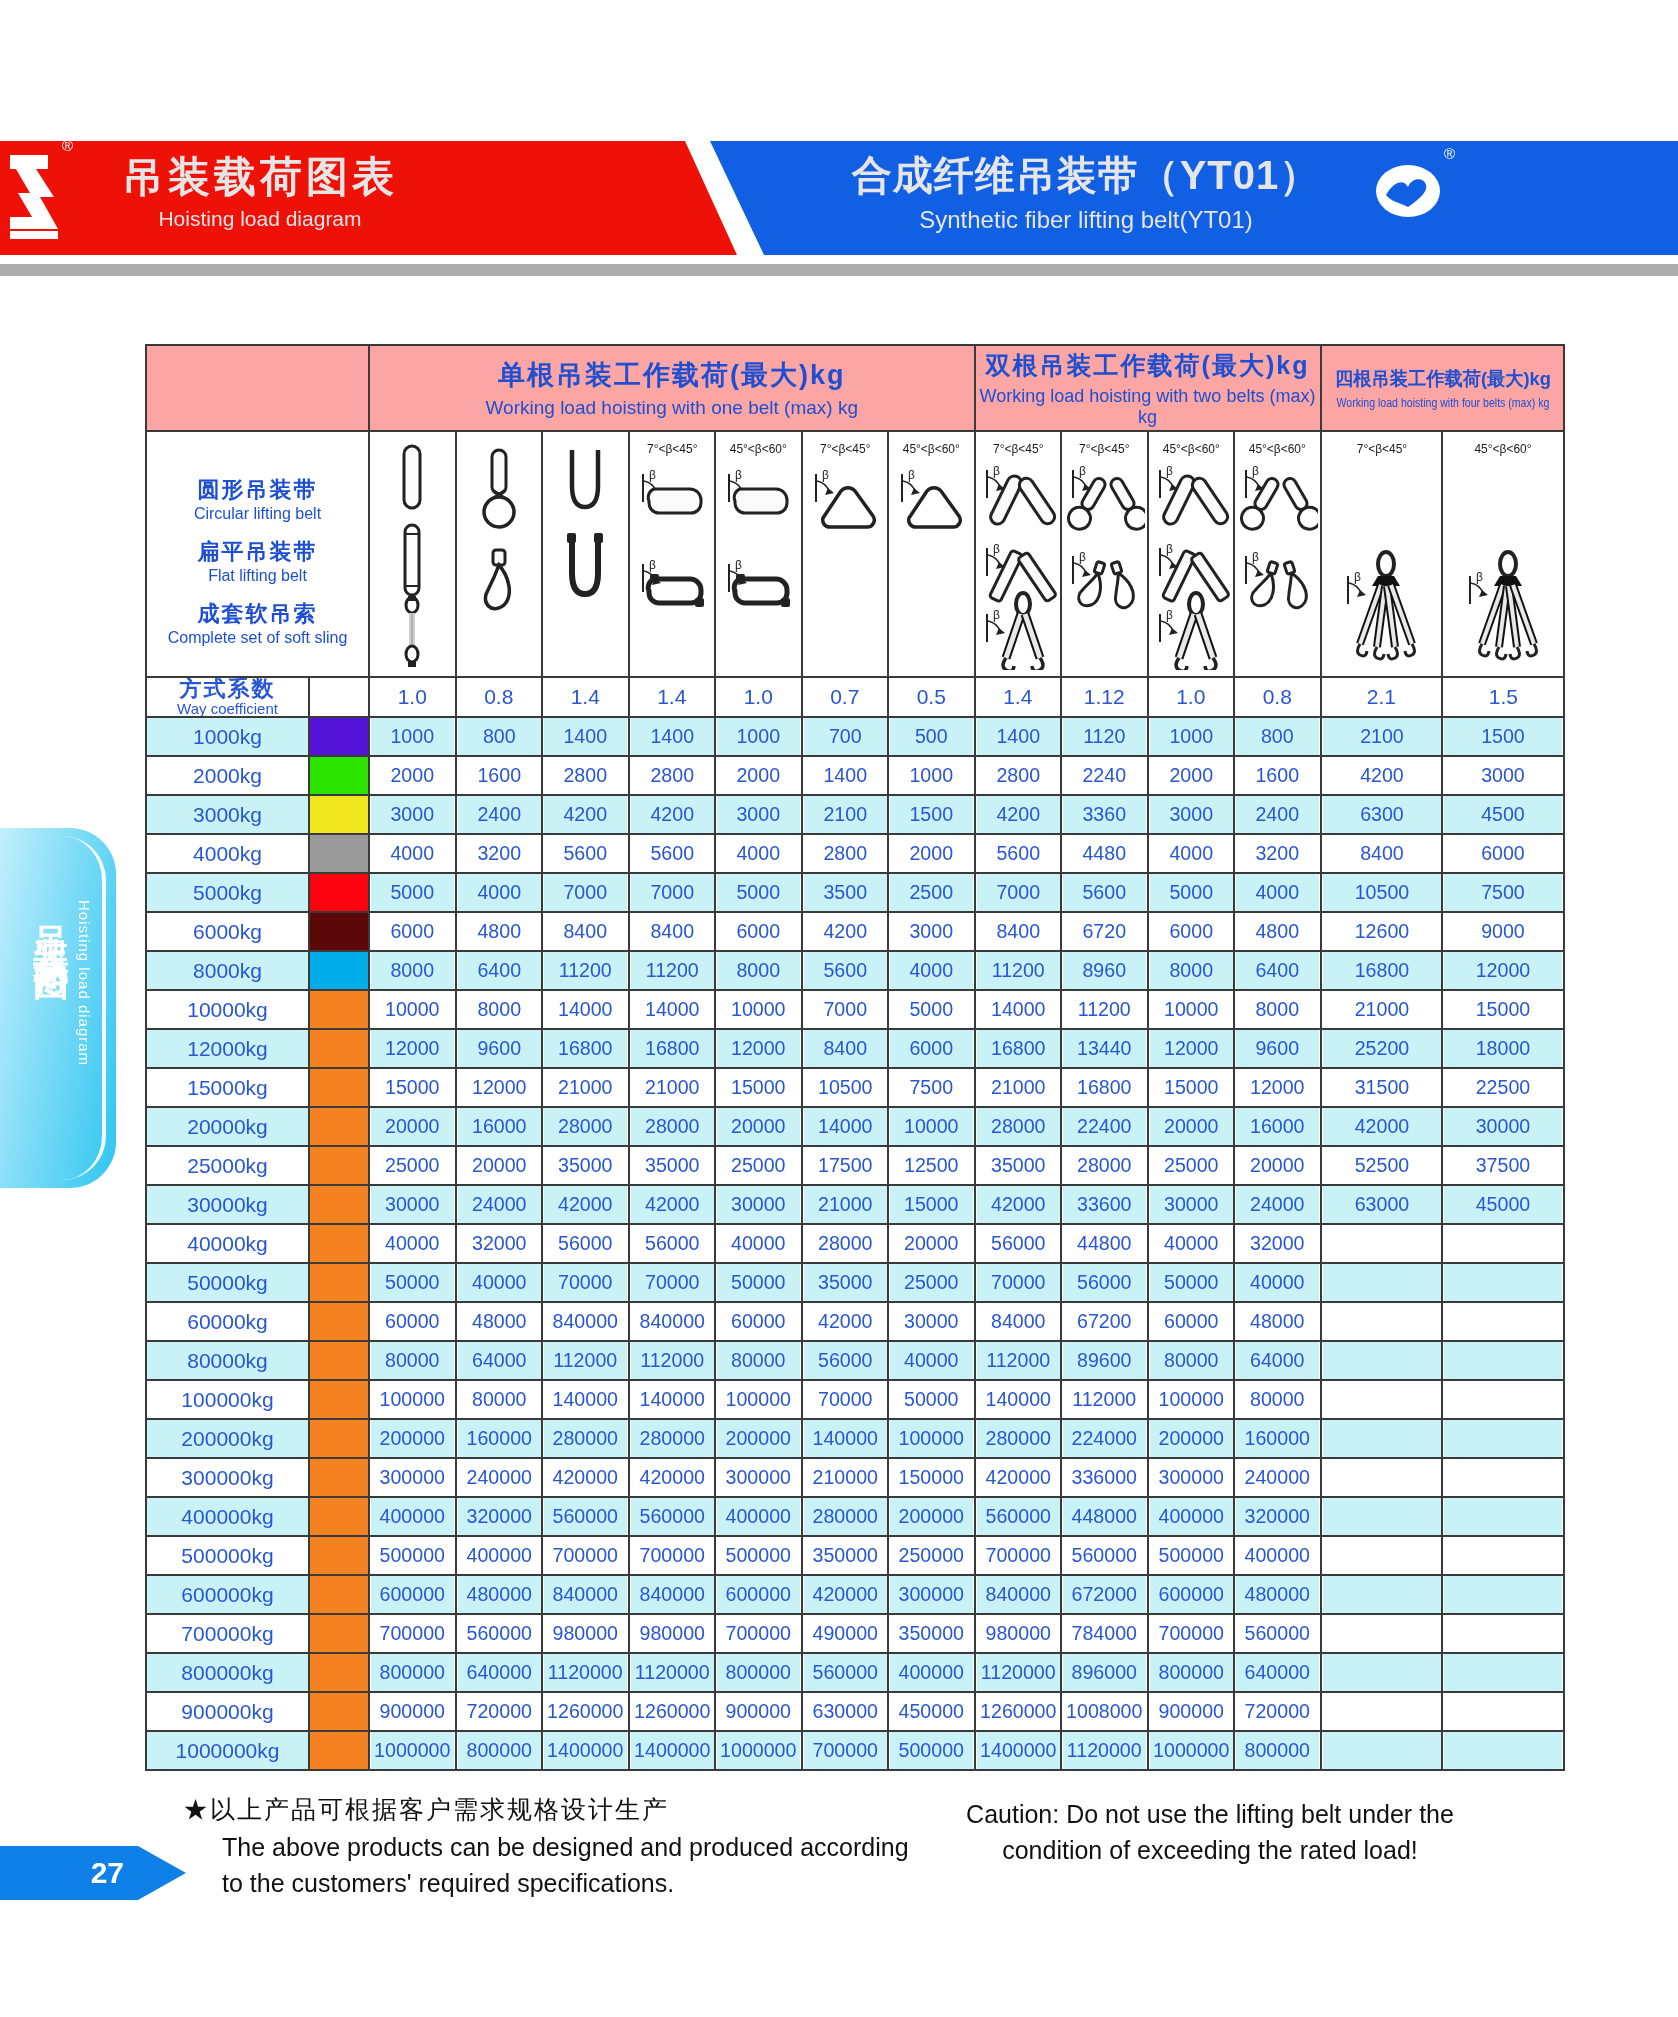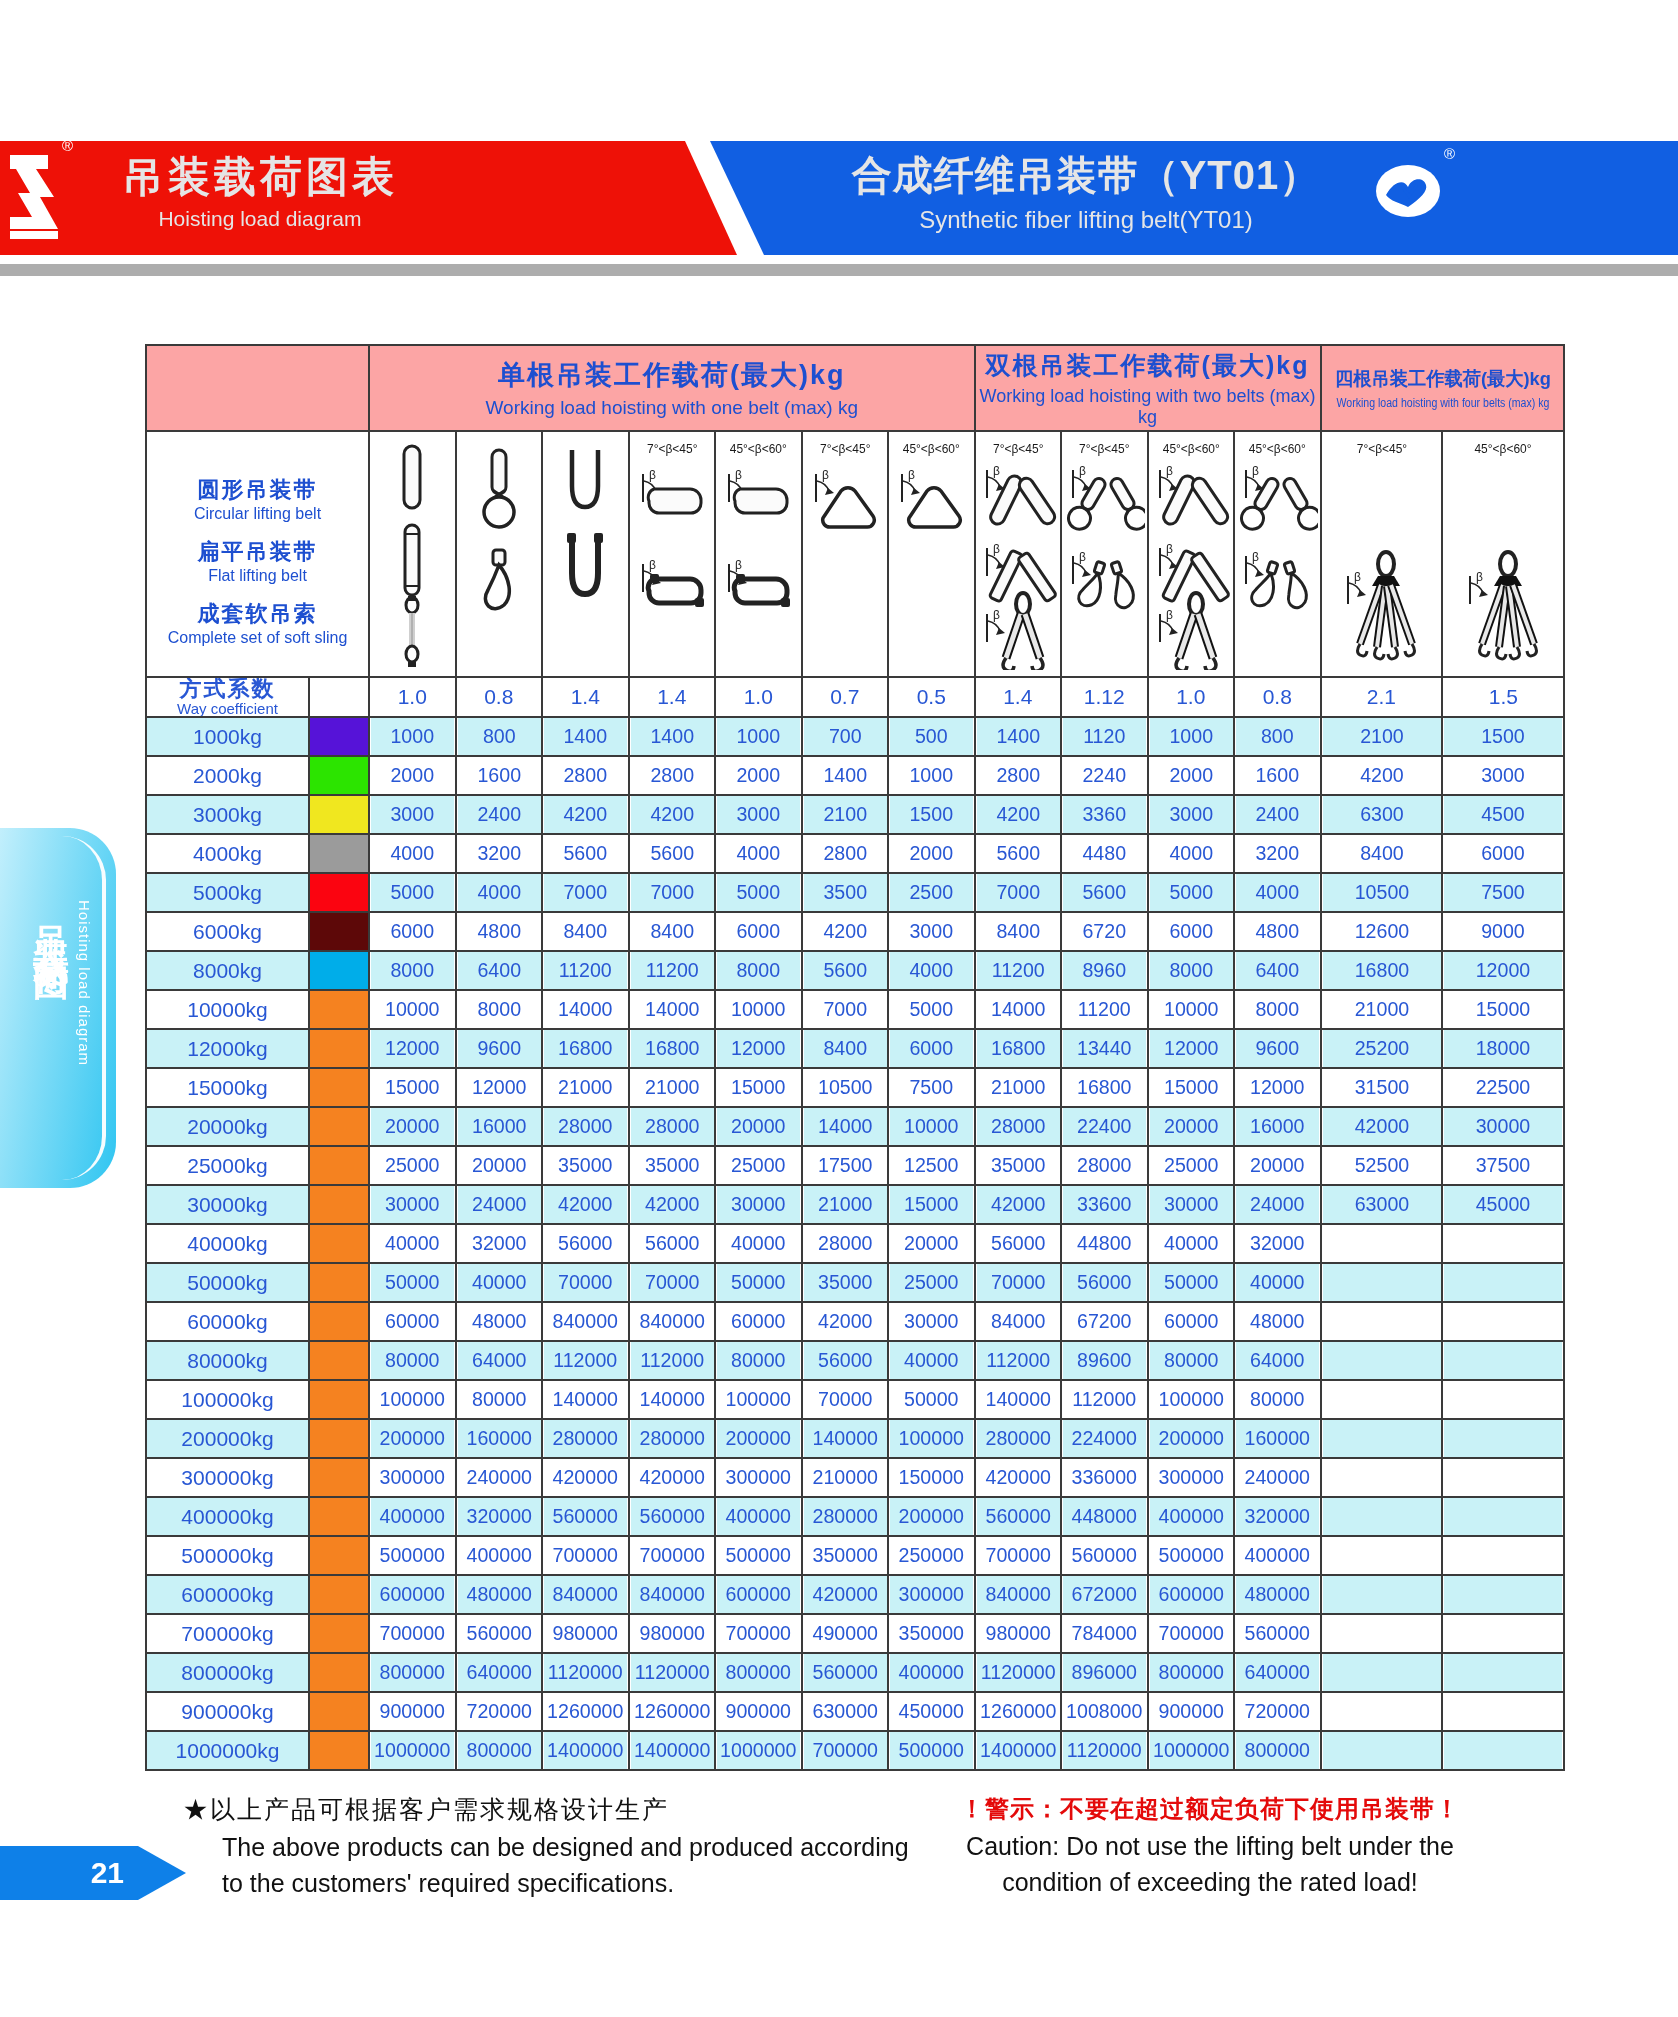--- a/index.html
+++ b/index.html
@@ -893,22 +893,21 @@
 
   <div class="foot-left">
     <div class="l1">
       <span>★</span><span>以上产品可根据客户需求规格设计生产</span>
     </div>
     <div class="l2">The above products can be designed and produced according</div>
     <div class="l3">to the customers' required specifications.</div>
   </div>
 
   <div class="foot-right">
-    <div class="warn">！警示：不要在超过额定负荷下使用吊装带！</div>
     <div class="c1">Caution: Do not use the lifting belt under the</div>
     <div class="c2">condition of exceeding the rated load!</div>
   </div>
 
   <div class="page-badge">
-    <span>21</span>
+    <span>27</span>
   </div>
 
 </div>
 
 </body></html>

